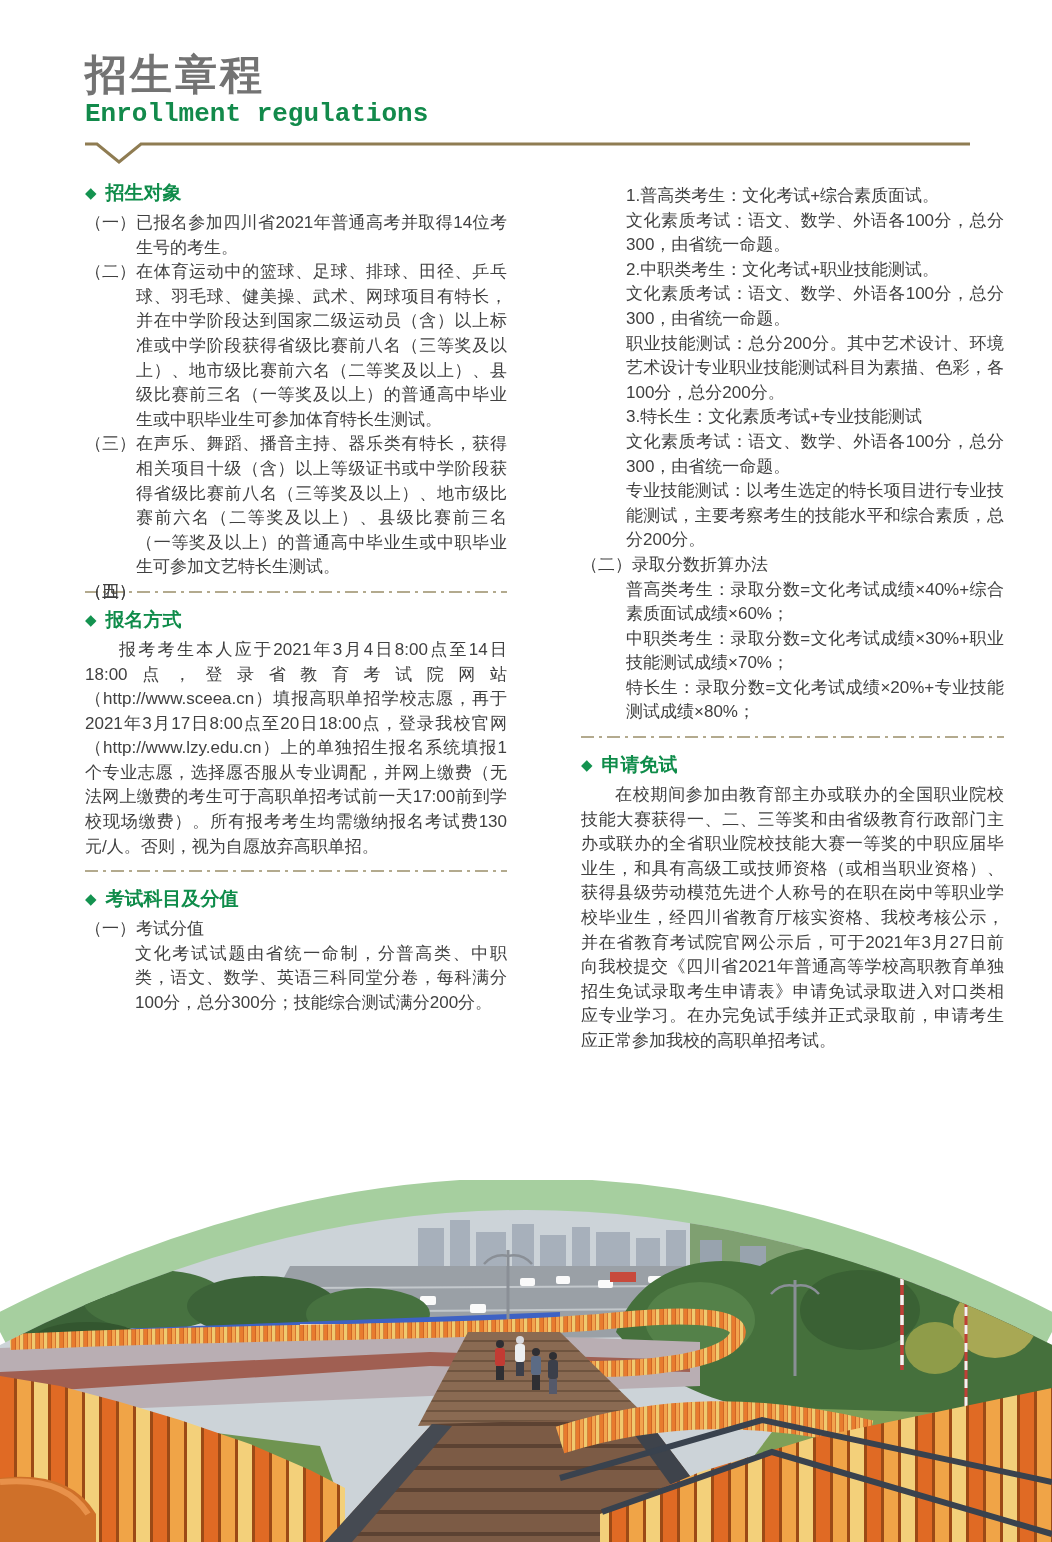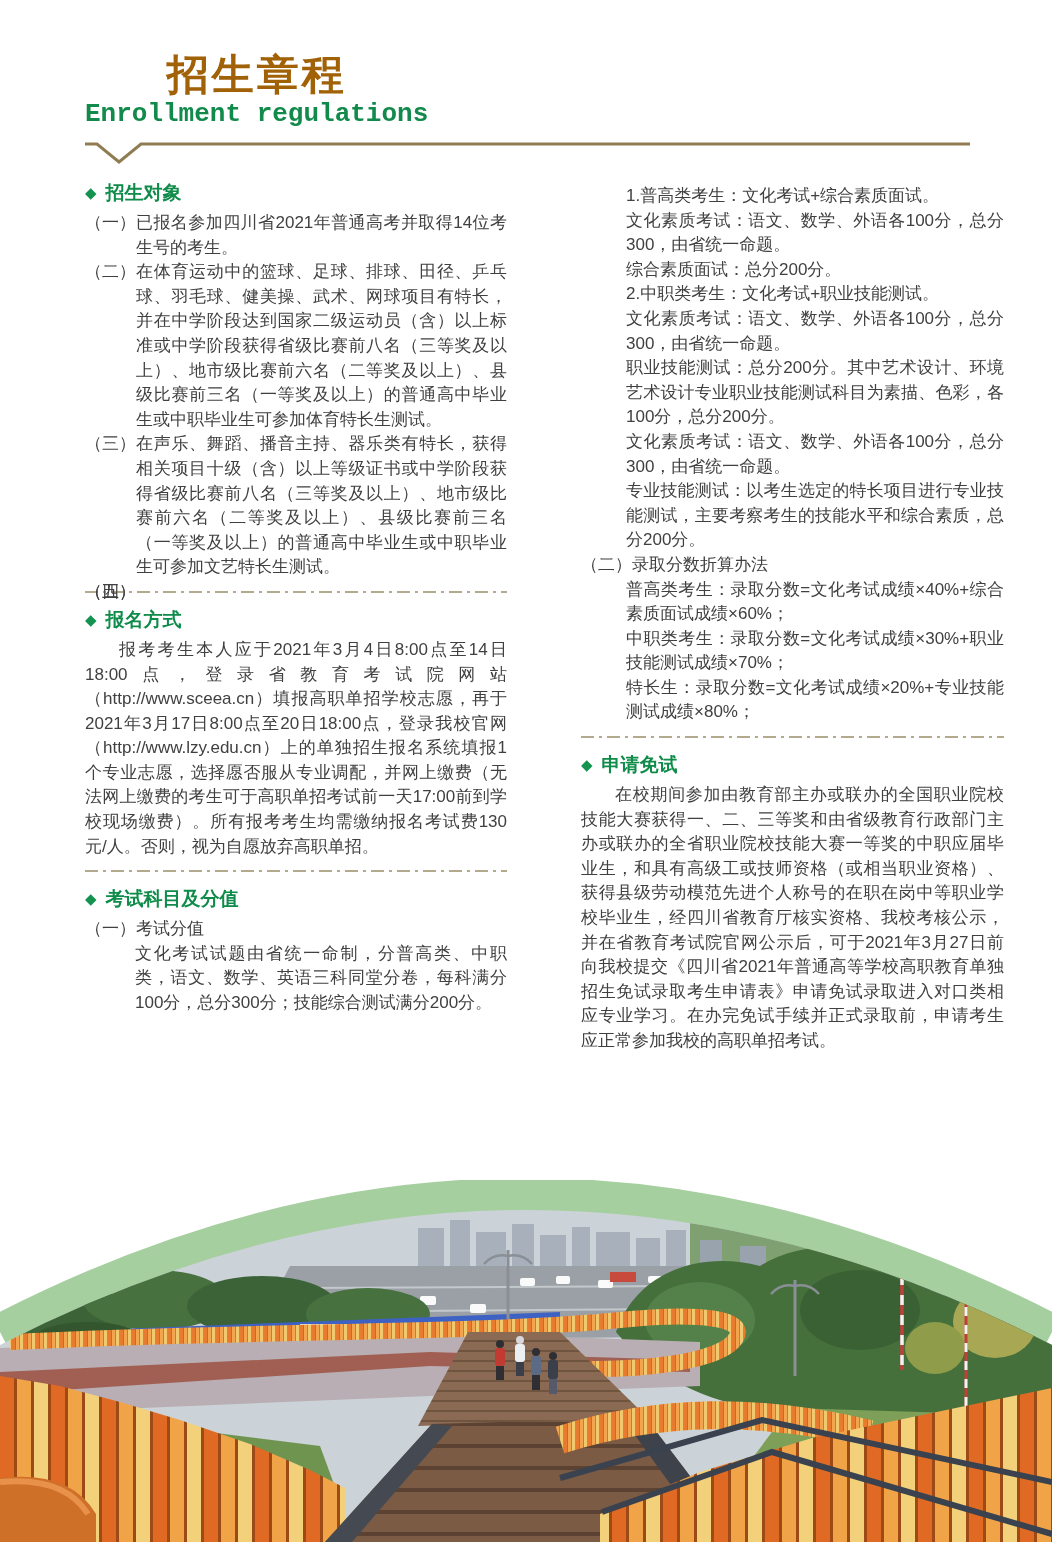--- a/index.html
+++ b/index.html
@@ -1,20 +1,20 @@
 <!DOCTYPE html>
 <html><head>
 <meta charset="utf-8">
 <style>
   html,body{margin:0;padding:0;background:#ffffff;}
   .page{position:relative;width:1052px;height:1542px;background:#ffffff;overflow:hidden;
         font-family:"Liberation Sans","DejaVu Sans",sans-serif;color:#404040;}
   
   .hdr{position:absolute;left:85px;top:52px;}
-  .hdr h1{margin:0;font-size:42px;line-height:46px;font-weight:bold;color:#a16207;letter-spacing:3px;text-align:center;}
+  .hdr h1{margin:0;font-size:42px;line-height:46px;font-weight:bold;color:#737373;letter-spacing:3px;}
   .hdr .en{margin-top:1px;font-family:Liberation Mono, monospace;font-size:26px;
            font-weight:bold;color:#128a4b;}
   .rule{position:absolute;left:85px;top:142px;width:885px;height:24px;}
   
   .col{position:absolute;top:180px;width:422px;font-size:17px;line-height:24.6px;text-align:justify;}
   .col-l{left:85px;}
   .col-r{left:545px;width:423px;margin-left:36px;}
   .sec-h{display:flex;align-items:center;font-size:19px;line-height:26px;font-weight:bold;color:#0f8c4a;margin:0 0 5px 0;text-align:left;}
   .sec-h .dia{font-size:15px;margin-right:9px;color:#149350;}
   .hang{position:relative;padding-left:51px;margin:0;}
@@ -78,24 +78,24 @@
     </h2>
     <p class="hang">
       <span class="lbl">（一）</span>
       <span>考试分值</span></p>
     <p class="ind">文化考试试题由省统一命制，分普高类、中职类，语文、数学、英语三科同堂分卷，每科满分100分，总分300分；技能综合测试满分200分。</p>
   </div>
 
   <div class="col col-r">
     <p class="sub" style="margin-top:4px">1.普高类考生：文化考试+综合素质面试。</p>
     <p class="sub">文化素质考试：语文、数学、外语各100分，总分300，由省统一命题。</p>
-    <p class="sub">综合素质面试：总分200分。</p>
     <p class="sub">2.中职类考生：文化考试+职业技能测试。</p>
     <p class="sub">文化素质考试：语文、数学、外语各100分，总分300，由省统一命题。</p>
     <p class="sub">职业技能测试：总分200分。其中艺术设计、环境艺术设计专业职业技能测试科目为素描、色彩，各100分，总分200分。</p>
+    <p class="sub">3.特长生：文化素质考试+专业技能测试</p>
     <p class="sub">文化素质考试：语文、数学、外语各100分，总分300，由省统一命题。</p>
     <p class="sub">专业技能测试：以考生选定的特长项目进行专业技能测试，主要考察考生的技能水平和综合素质，总分200分。</p>
 
     <p class="hang">
       <span class="lbl">（二）</span>
       <span>录取分数折算办法</span></p>
     <p class="sub">普高类考生：录取分数=文化考试成绩×40%+综合素质面试成绩×60%；</p>
     <p class="sub">中职类考生：录取分数=文化考试成绩×30%+职业技能测试成绩×70%；</p>
     <p class="sub">特长生：录取分数=文化考试成绩×20%+专业技能测试成绩×80%；</p>
 

